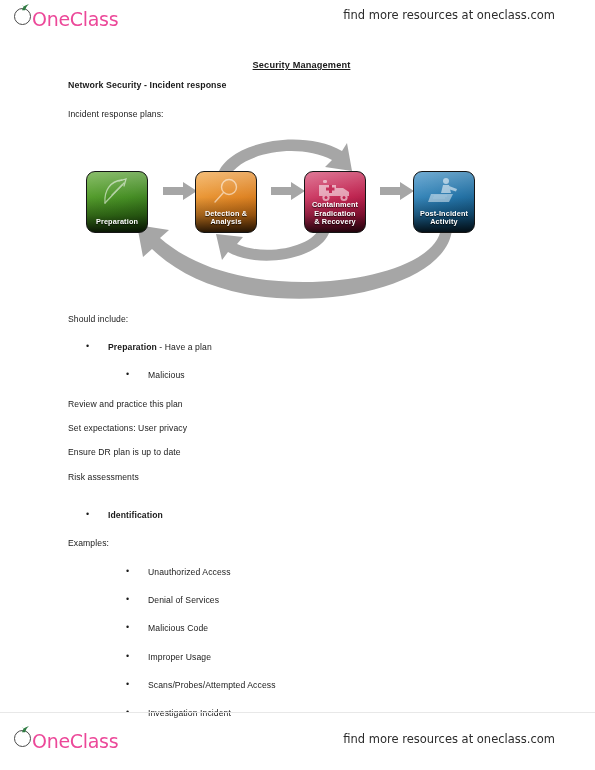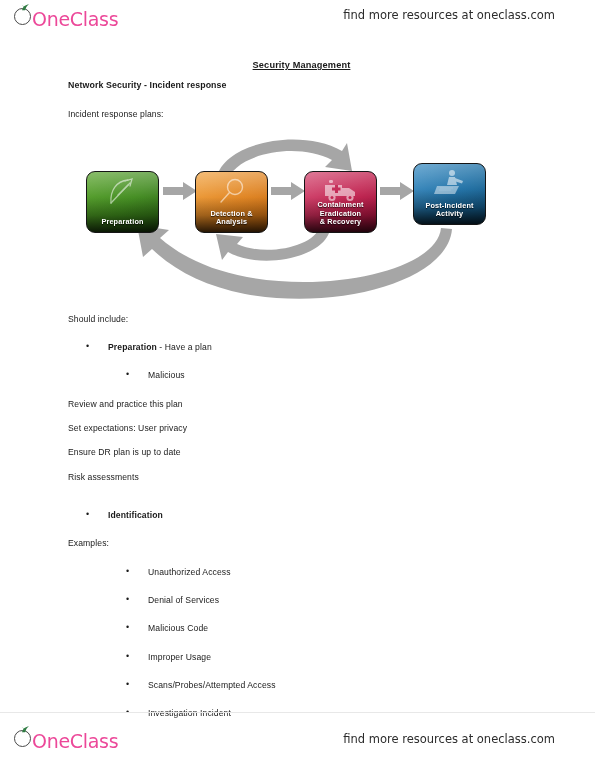--- a/index.html
+++ b/index.html
@@ -100,21 +100,21 @@
     width: 595px;
     height: 185px;
     margin-top: 10px;
   }
   .diagram-svg {
     position: absolute;
     left: 0; top: 0;
   }
   .proc-box {
     position: absolute;
-    width: 73px;
+    width: 62px;
     height: 62px;
     border-radius: 9px;
     border: 1.2px solid #151515;
     display: flex;
     flex-direction: column;
     justify-content: flex-end;
     align-items: center;
     padding-bottom: 5px;
     overflow: hidden;
   }
@@ -325,21 +325,21 @@
           </g>
         </svg>
       </div>
       <div class="proc-label">
         <span>Containment</span><br>
         <span>Eradication</span><br>
         <span>&amp; Recovery</span>
       </div>
     </div>
 
-    <div class="proc-box box-blue" style="left:413px; top:34px;">
+    <div class="proc-box box-blue" style="left:413px; top:42px;">
       <div class="proc-icon">
         <svg width="34" height="28" viewBox="0 0 34 28" xmlns="http://www.w3.org/2000/svg">
           <g fill="#ffffff">
             <circle cx="19" cy="4" r="3"></circle>
             <path d="M16 8 L22 8 L24 16 L14 16 Z"></path>
             <path d="M22 9 L30 12 L29 14.5 L21 12 Z"></path>
             <path d="M4 17 L26 17 L22 25 L1 25 Z" opacity="0.85"></path>
           </g>
           <g fill="none" stroke="#ffffff" stroke-width="1.1">
             <path d="M7 19 L20 19 M6 21 L18 21"></path>

